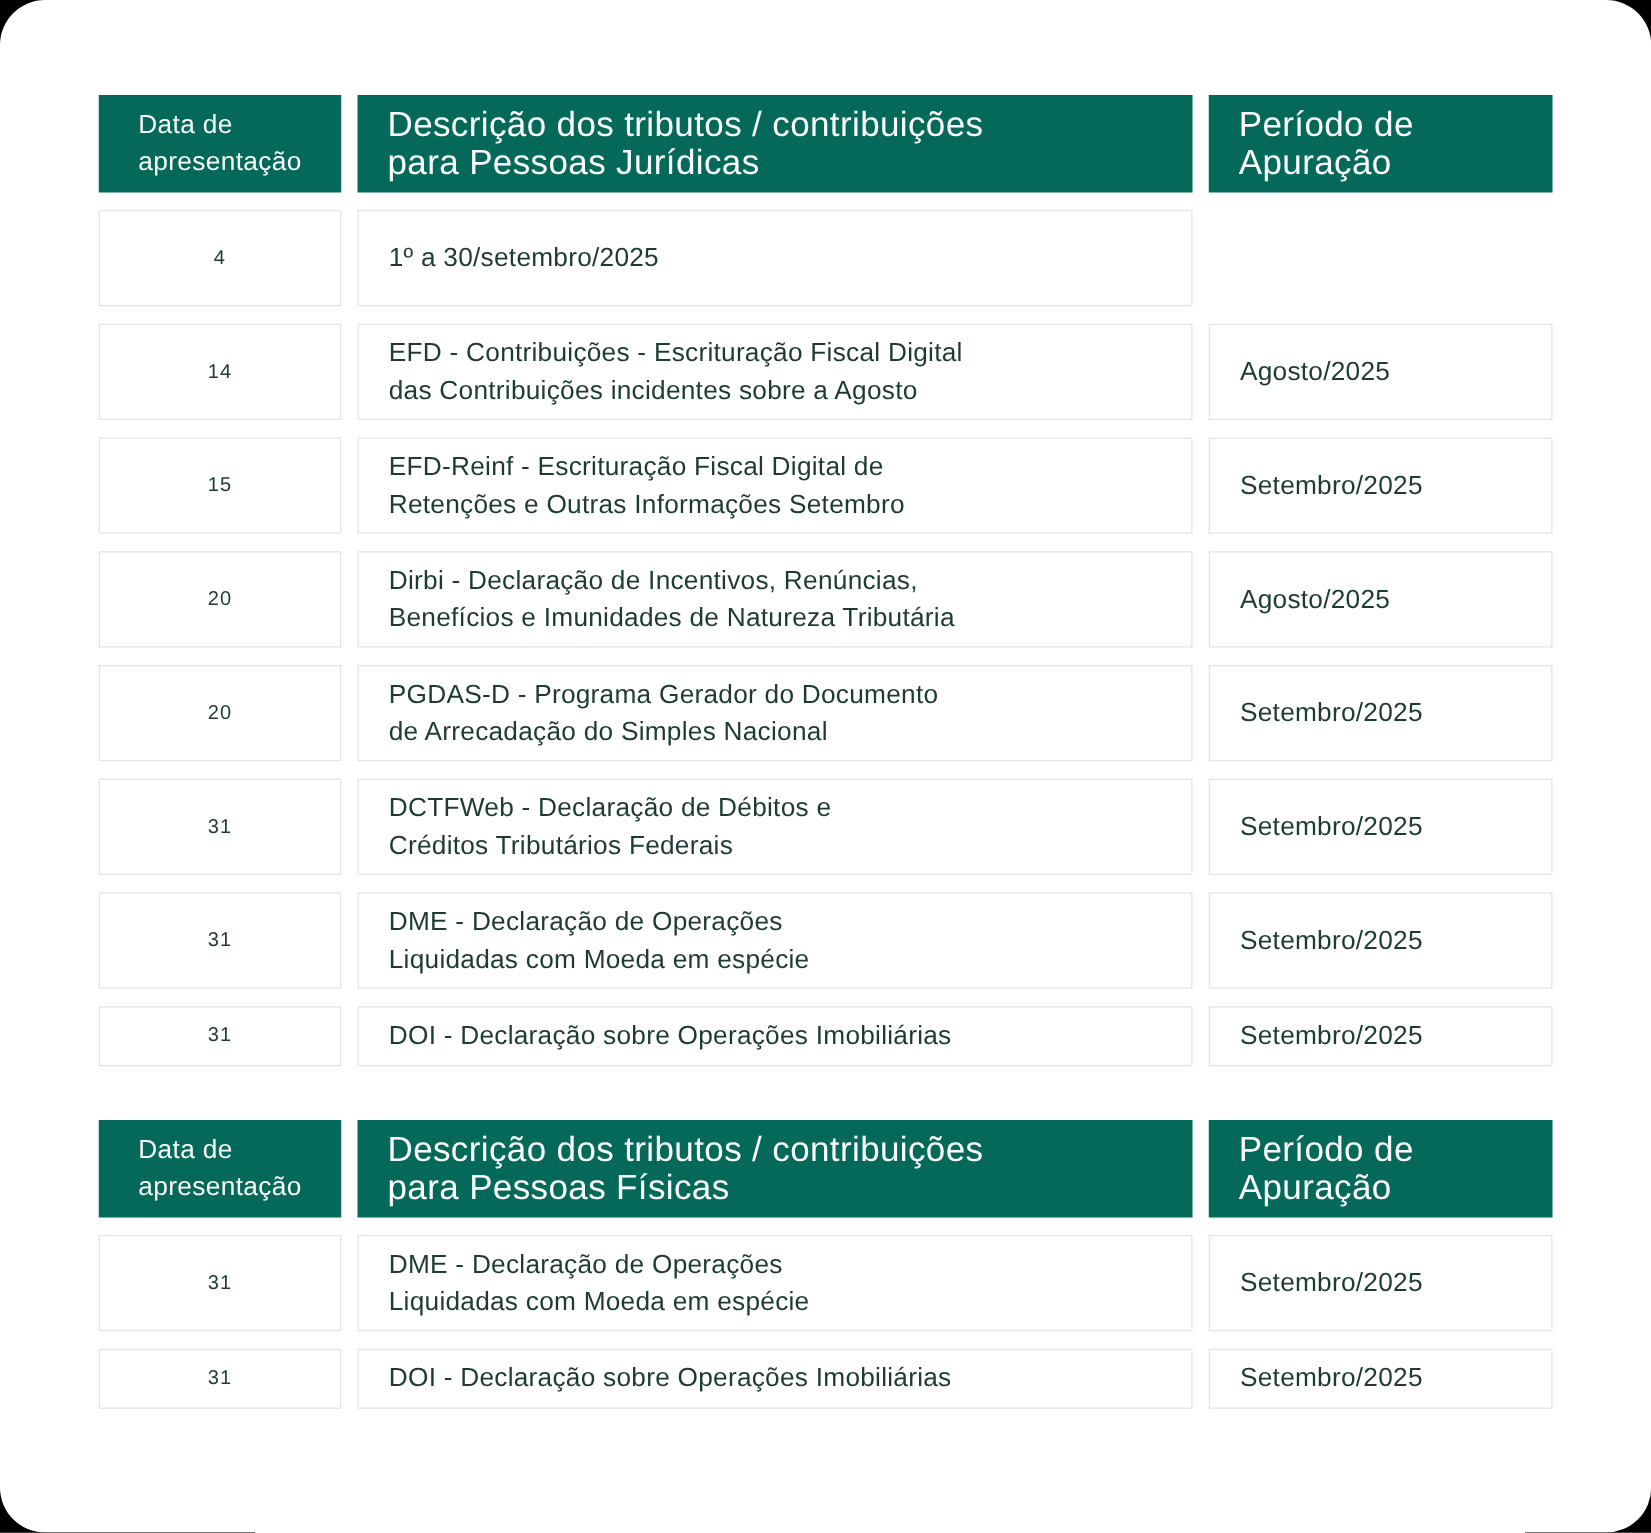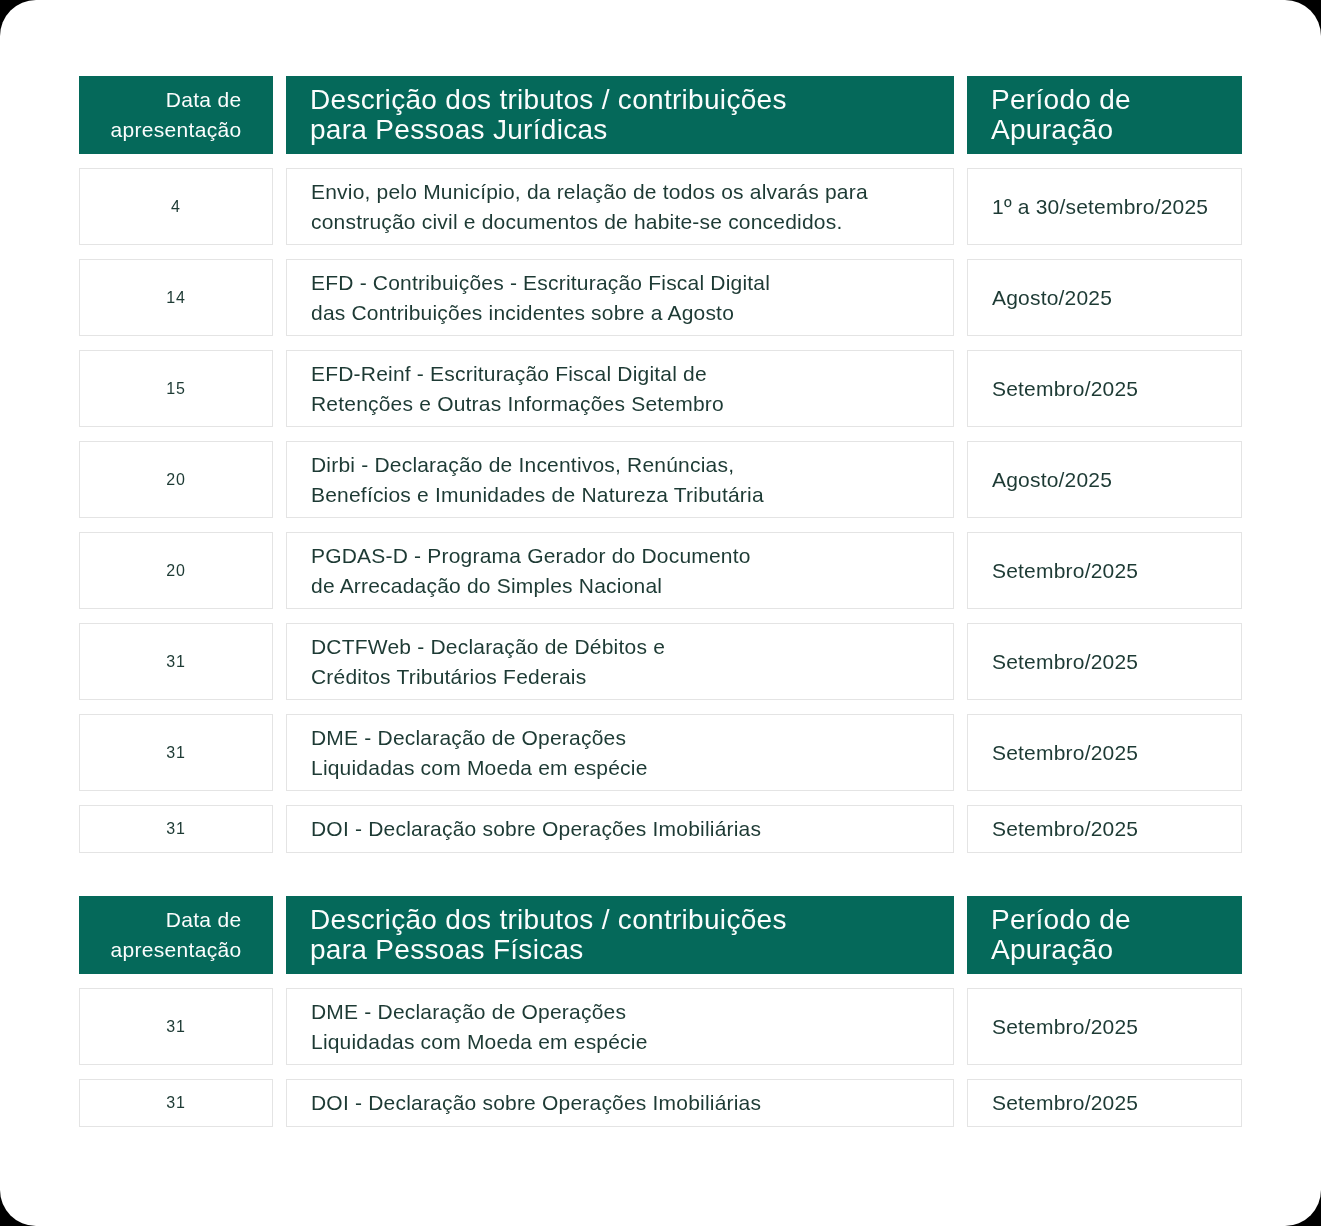--- a/index.html
+++ b/index.html
@@ -34,21 +34,21 @@
     background: #ffffff;
     border: 1px solid #e4e4e4;
     color: #1d3a34;
     font-size: 21px;
     line-height: 30px;
     white-space: pre-line;
     letter-spacing: 0.2px;
   }
   .cell-date {
     justify-content: center;
-    text-align: right;
+    text-align: left;
     font-size: 16px;
     letter-spacing: 0.9px;
   }
   .cell-desc, .cell-period { padding: 0 24px; }
   .t-row--header .cell {
     background: #05695a;
     border: none;
     color: #fbfdfd;
     min-height: 78px;
     font-size: 28px;
@@ -69,22 +69,20 @@
     <div class="t-row t-row--header">
       <div class="cell cell-date">Data de
 apresentação</div>
       <div class="cell cell-desc">Descrição dos tributos / contribuições
 para Pessoas Jurídicas</div>
       <div class="cell cell-period">Período de
 Apuração</div>
     </div>
   <div class="t-row">
     <div class="cell cell-date">4</div>
-    <div class="cell cell-desc">Envio, pelo Município, da relação de todos os alvarás para
-construção civil e documentos de habite-se concedidos.</div>
     <div class="cell cell-period">1º a 30/setembro/2025</div>
   </div>
       <div class="t-row">
     <div class="cell cell-date">14</div>
     <div class="cell cell-desc">EFD - Contribuições - Escrituração Fiscal Digital
 das Contribuições incidentes sobre a Agosto</div>
     <div class="cell cell-period">Agosto/2025</div>
   </div>
       <div class="t-row">
     <div class="cell cell-date">15</div>

